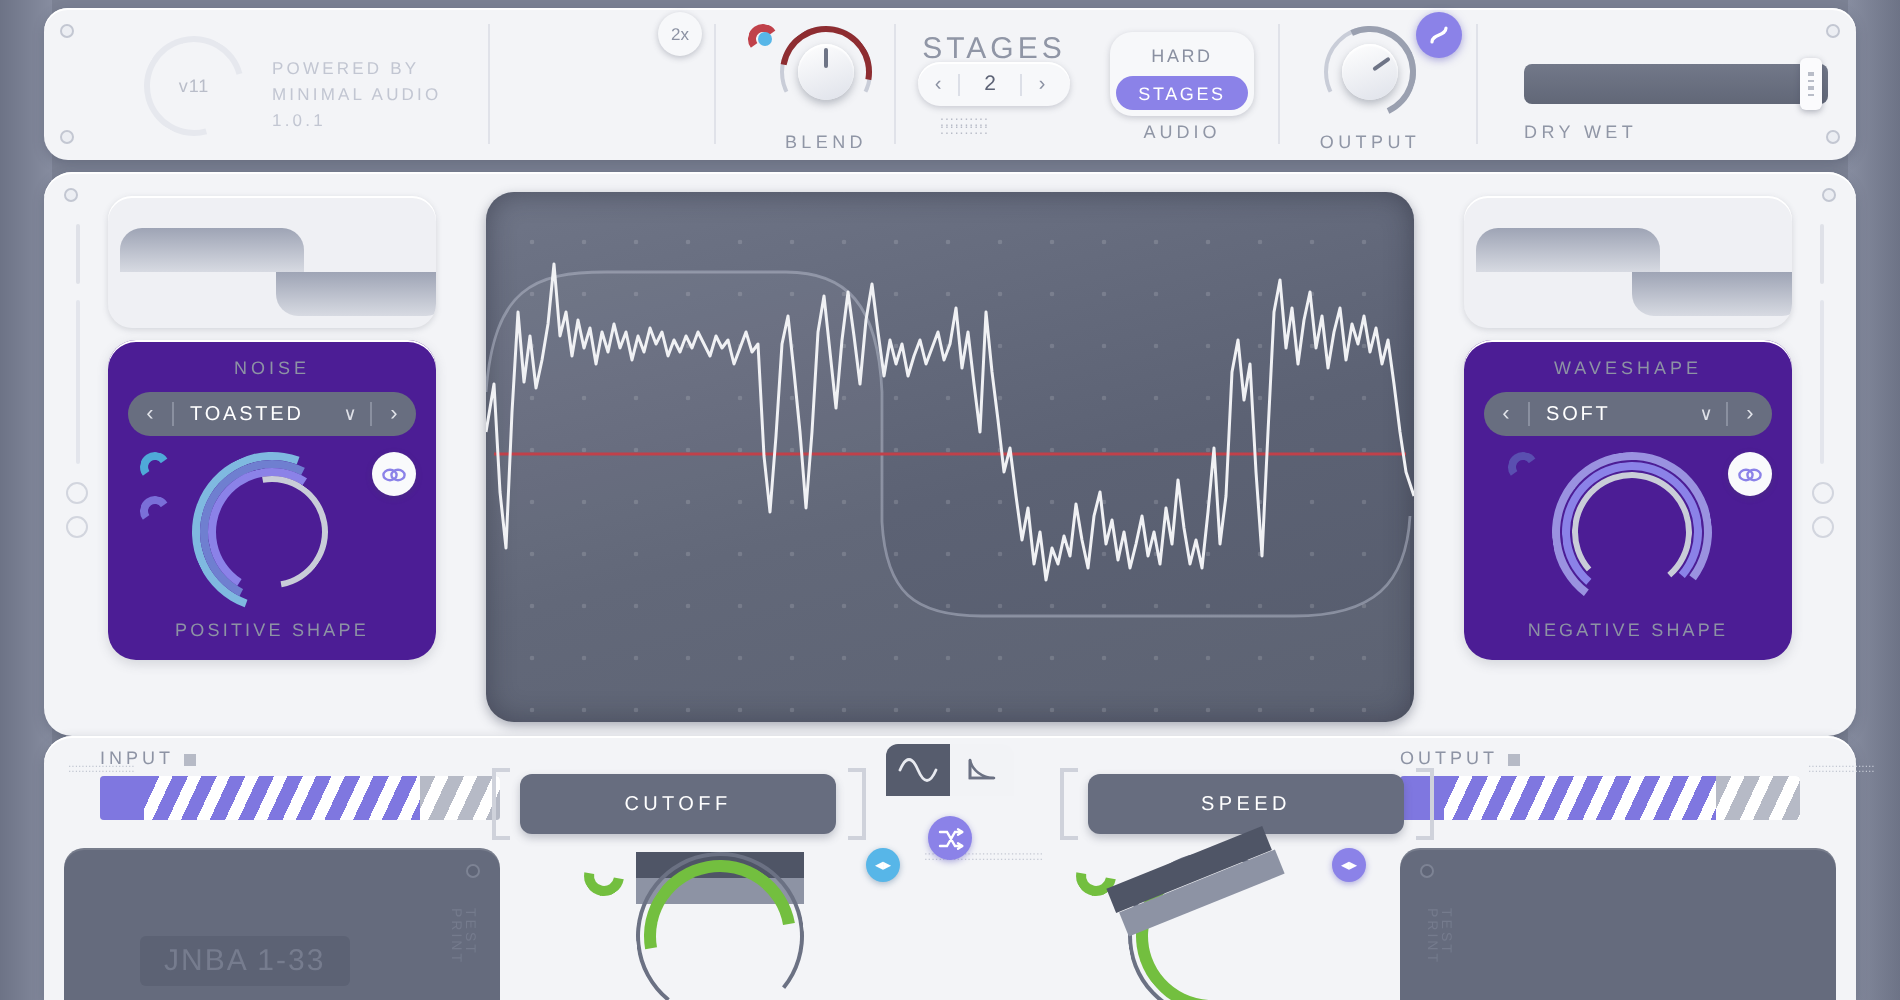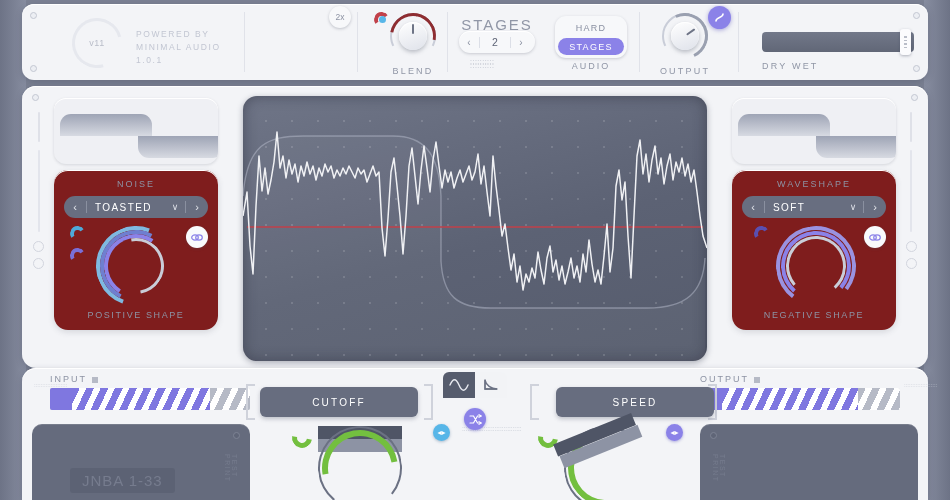--- a/index.html
+++ b/index.html
@@ -150,21 +150,21 @@
     background: linear-gradient(180deg,#9ea4b5,#d7dae2);
   }
   .shelf .s2 {
     position: absolute; left: 84px; top: 38px; width: 86px; height: 22px;
     border-radius: 0 0 11px 11px;
     background: linear-gradient(180deg,#9ea4b5,#d7dae2);
   }
 
   .modpanel {
     position: absolute; width: 164px; height: 160px; border-radius: 14px;
-    background: #7f1d1d;
+    background: #4c1d95;
     box-shadow: 0 2px 6px rgba(70,76,95,.18), inset 0 1px 0 #fff;
   }
   .modpanel .ptitle {
     position: absolute; left: 0; right: 0; top: 9px; text-align: center;
     font-size: 9px; letter-spacing: 2px; color: #8d93a4;
   }
   .selector {
     position: absolute; left: 10px; right: 10px; top: 26px; height: 22px;
     border-radius: 11px; background: #686e80;
     display: flex; align-items: center; color: #fff;
@@ -537,21 +537,21 @@
     <div style="position:absolute;left:296px;top:58px;width:84px;height:84px;">
       <div class="ring" style="inset:0;border-width:2px;border-color:#6b7183 #6b7183 transparent #6b7183;transform:rotate(-6deg);"></div>
       <div class="ring" style="inset:4px;border-width:6px;border-color:#73bf3f #73bf3f transparent transparent;transform:rotate(-55deg);"></div>
       <div class="body" style="inset:16px;"></div>
       <div class="tick" style="height:13px;top:5px;background:#4f5566;"></div>
       <div class="tick" style="height:13px;top:22px;background:#8d93a4;"></div>
     </div>
 
     <div class="bracket l" style="left:508px;top:16px;"></div>
     <div class="bracket r" style="left:686px;top:16px;"></div>
-    <div class="bigbtn" style="left:522px;top:19px;width:158px;margin-left:12px;">SPEED</div>
+    <div class="bigbtn" style="left:522px;top:19px;width:158px;">SPEED</div>
     <div class="purpdot" style="left:644px;top:56px;">◂▸</div>
     <div class="greenarrow" style="left:516px;top:60px;"></div>
     <div style="position:absolute;left:542px;top:58px;width:84px;height:84px;">
       <div class="ring" style="inset:0;border-width:2px;border-color:#6b7183 transparent transparent #6b7183;transform:rotate(-10deg);"></div>
       <div class="ring" style="inset:4px;border-width:6px;border-color:#73bf3f transparent transparent #73bf3f;transform:rotate(-42deg);"></div>
       <div class="body" style="inset:16px;"></div>
       <div class="tick" style="height:13px;top:5px;background:#4f5566;transform-origin:50% 37px;transform:rotate(-22deg);"></div>
       <div class="tick" style="height:13px;top:22px;background:#8d93a4;transform-origin:50% 20px;transform:rotate(-22deg);"></div>
     </div>
 

